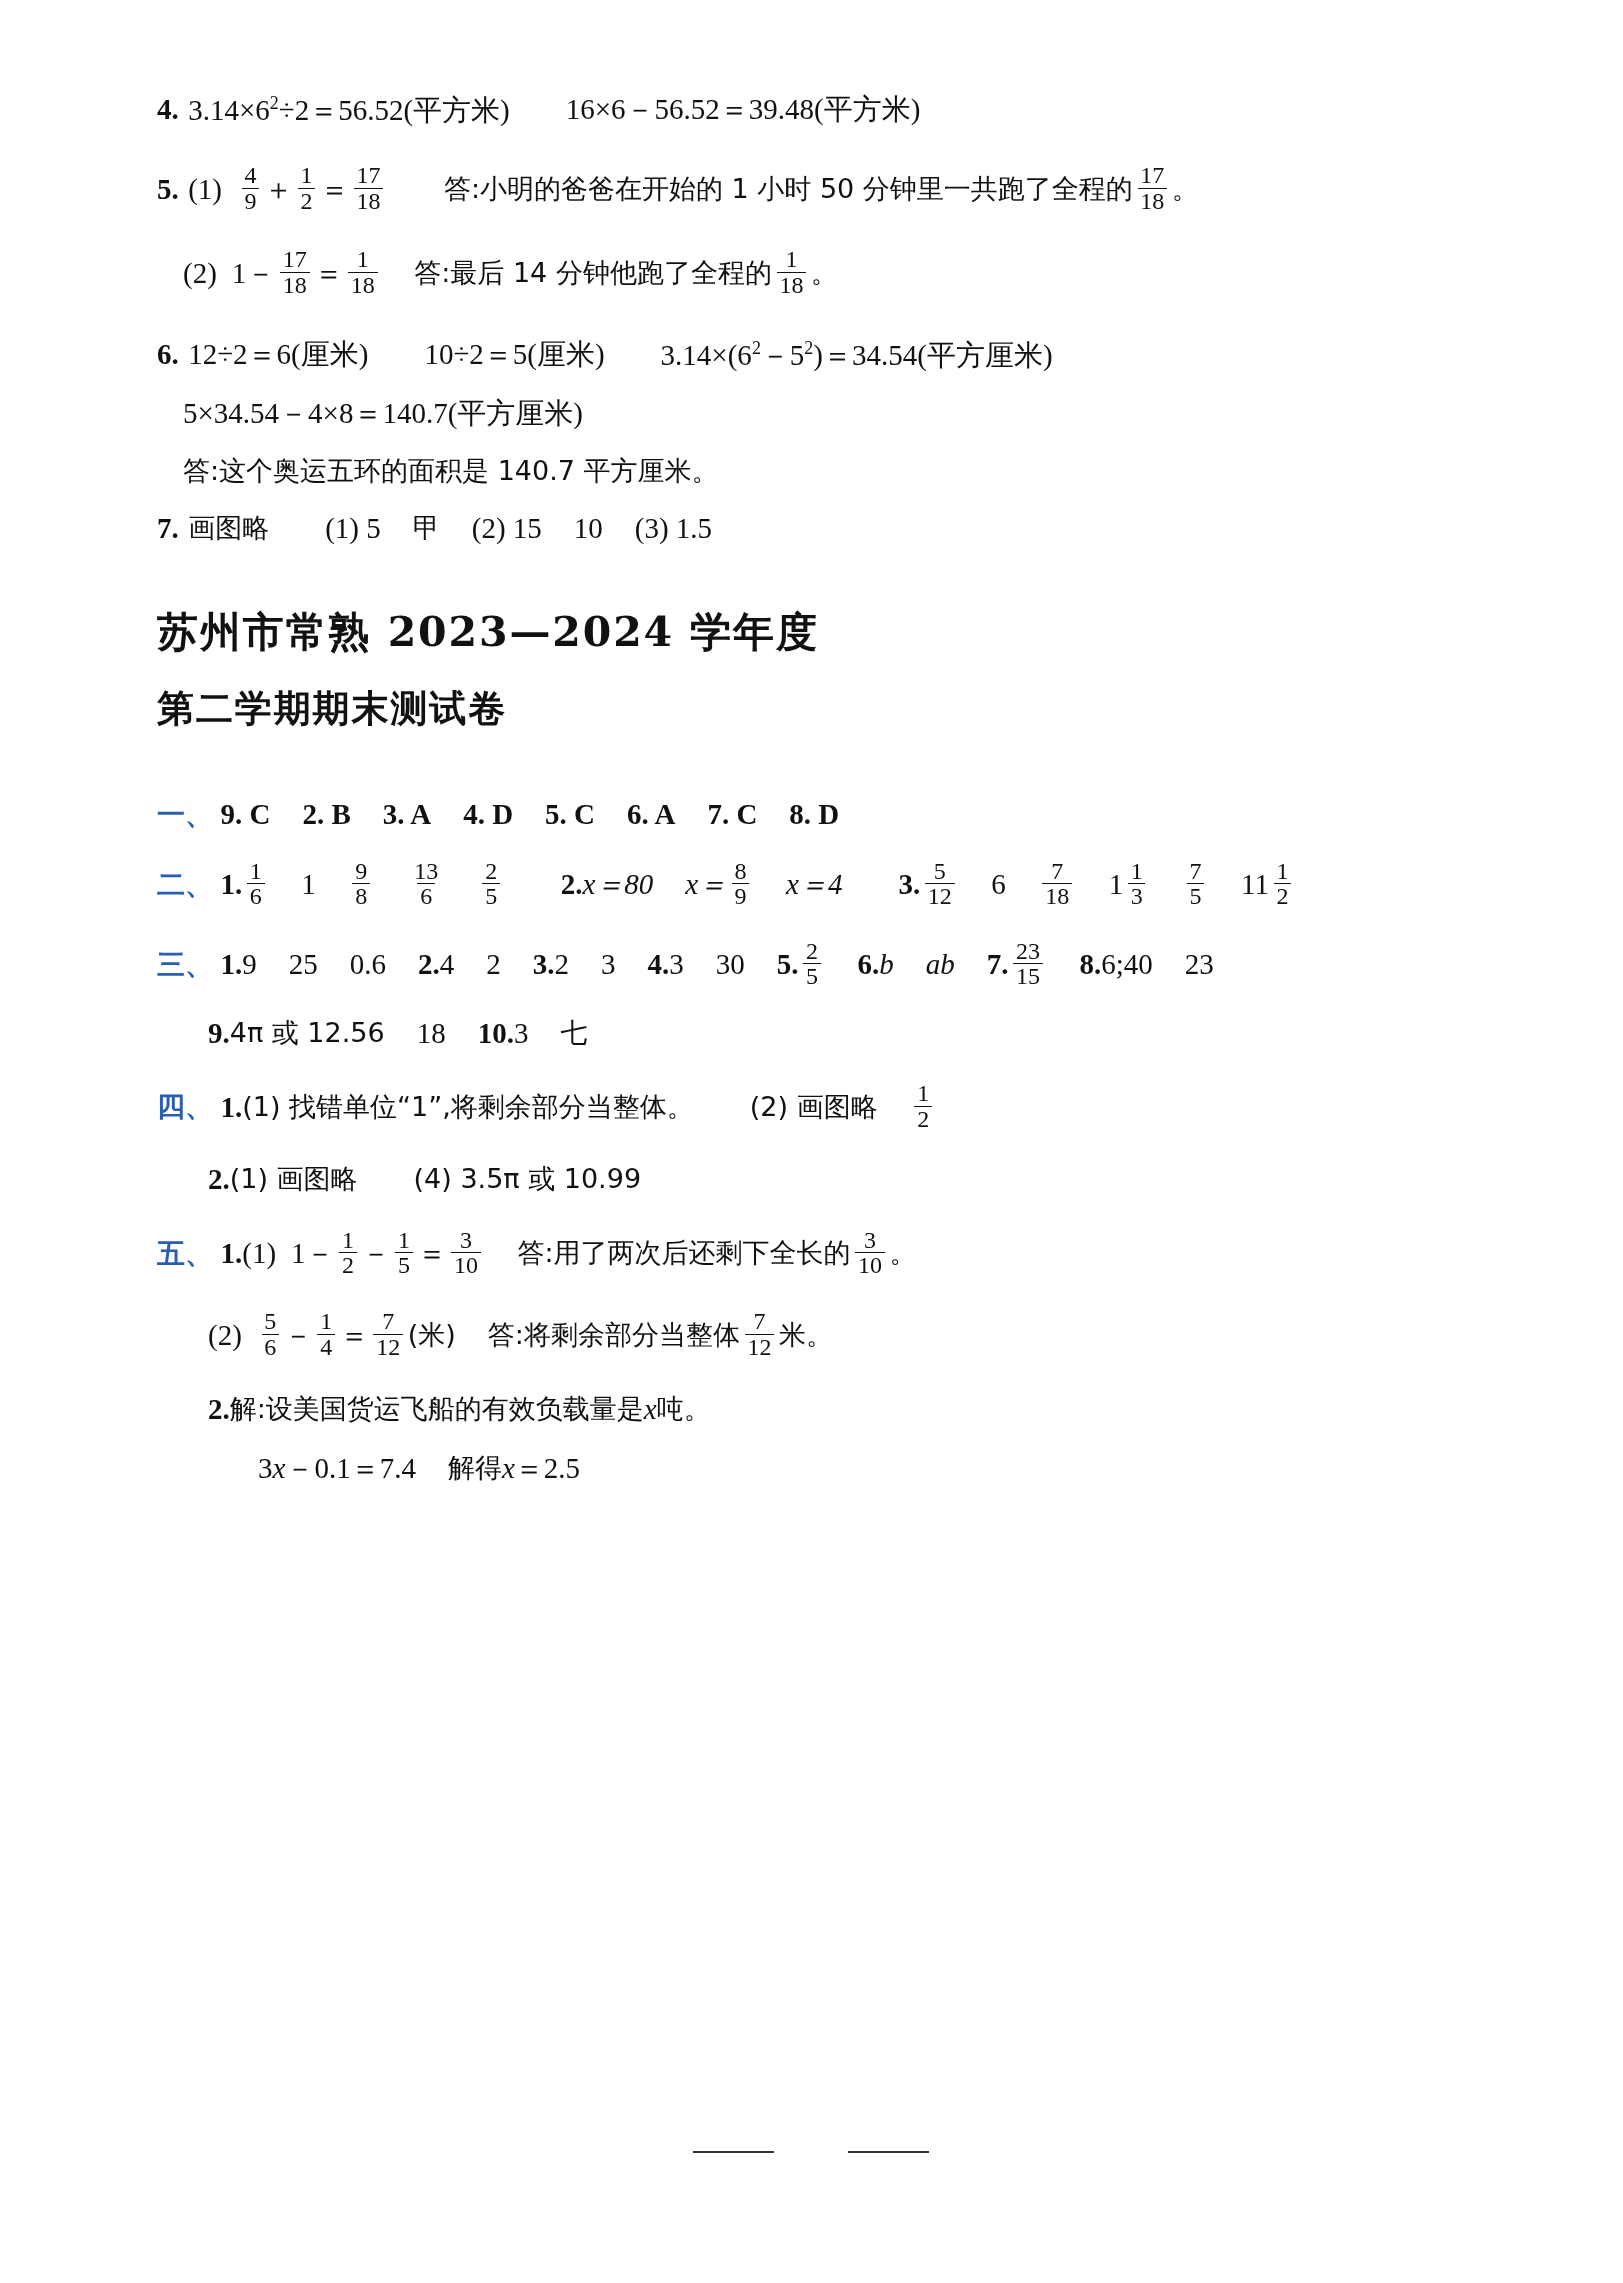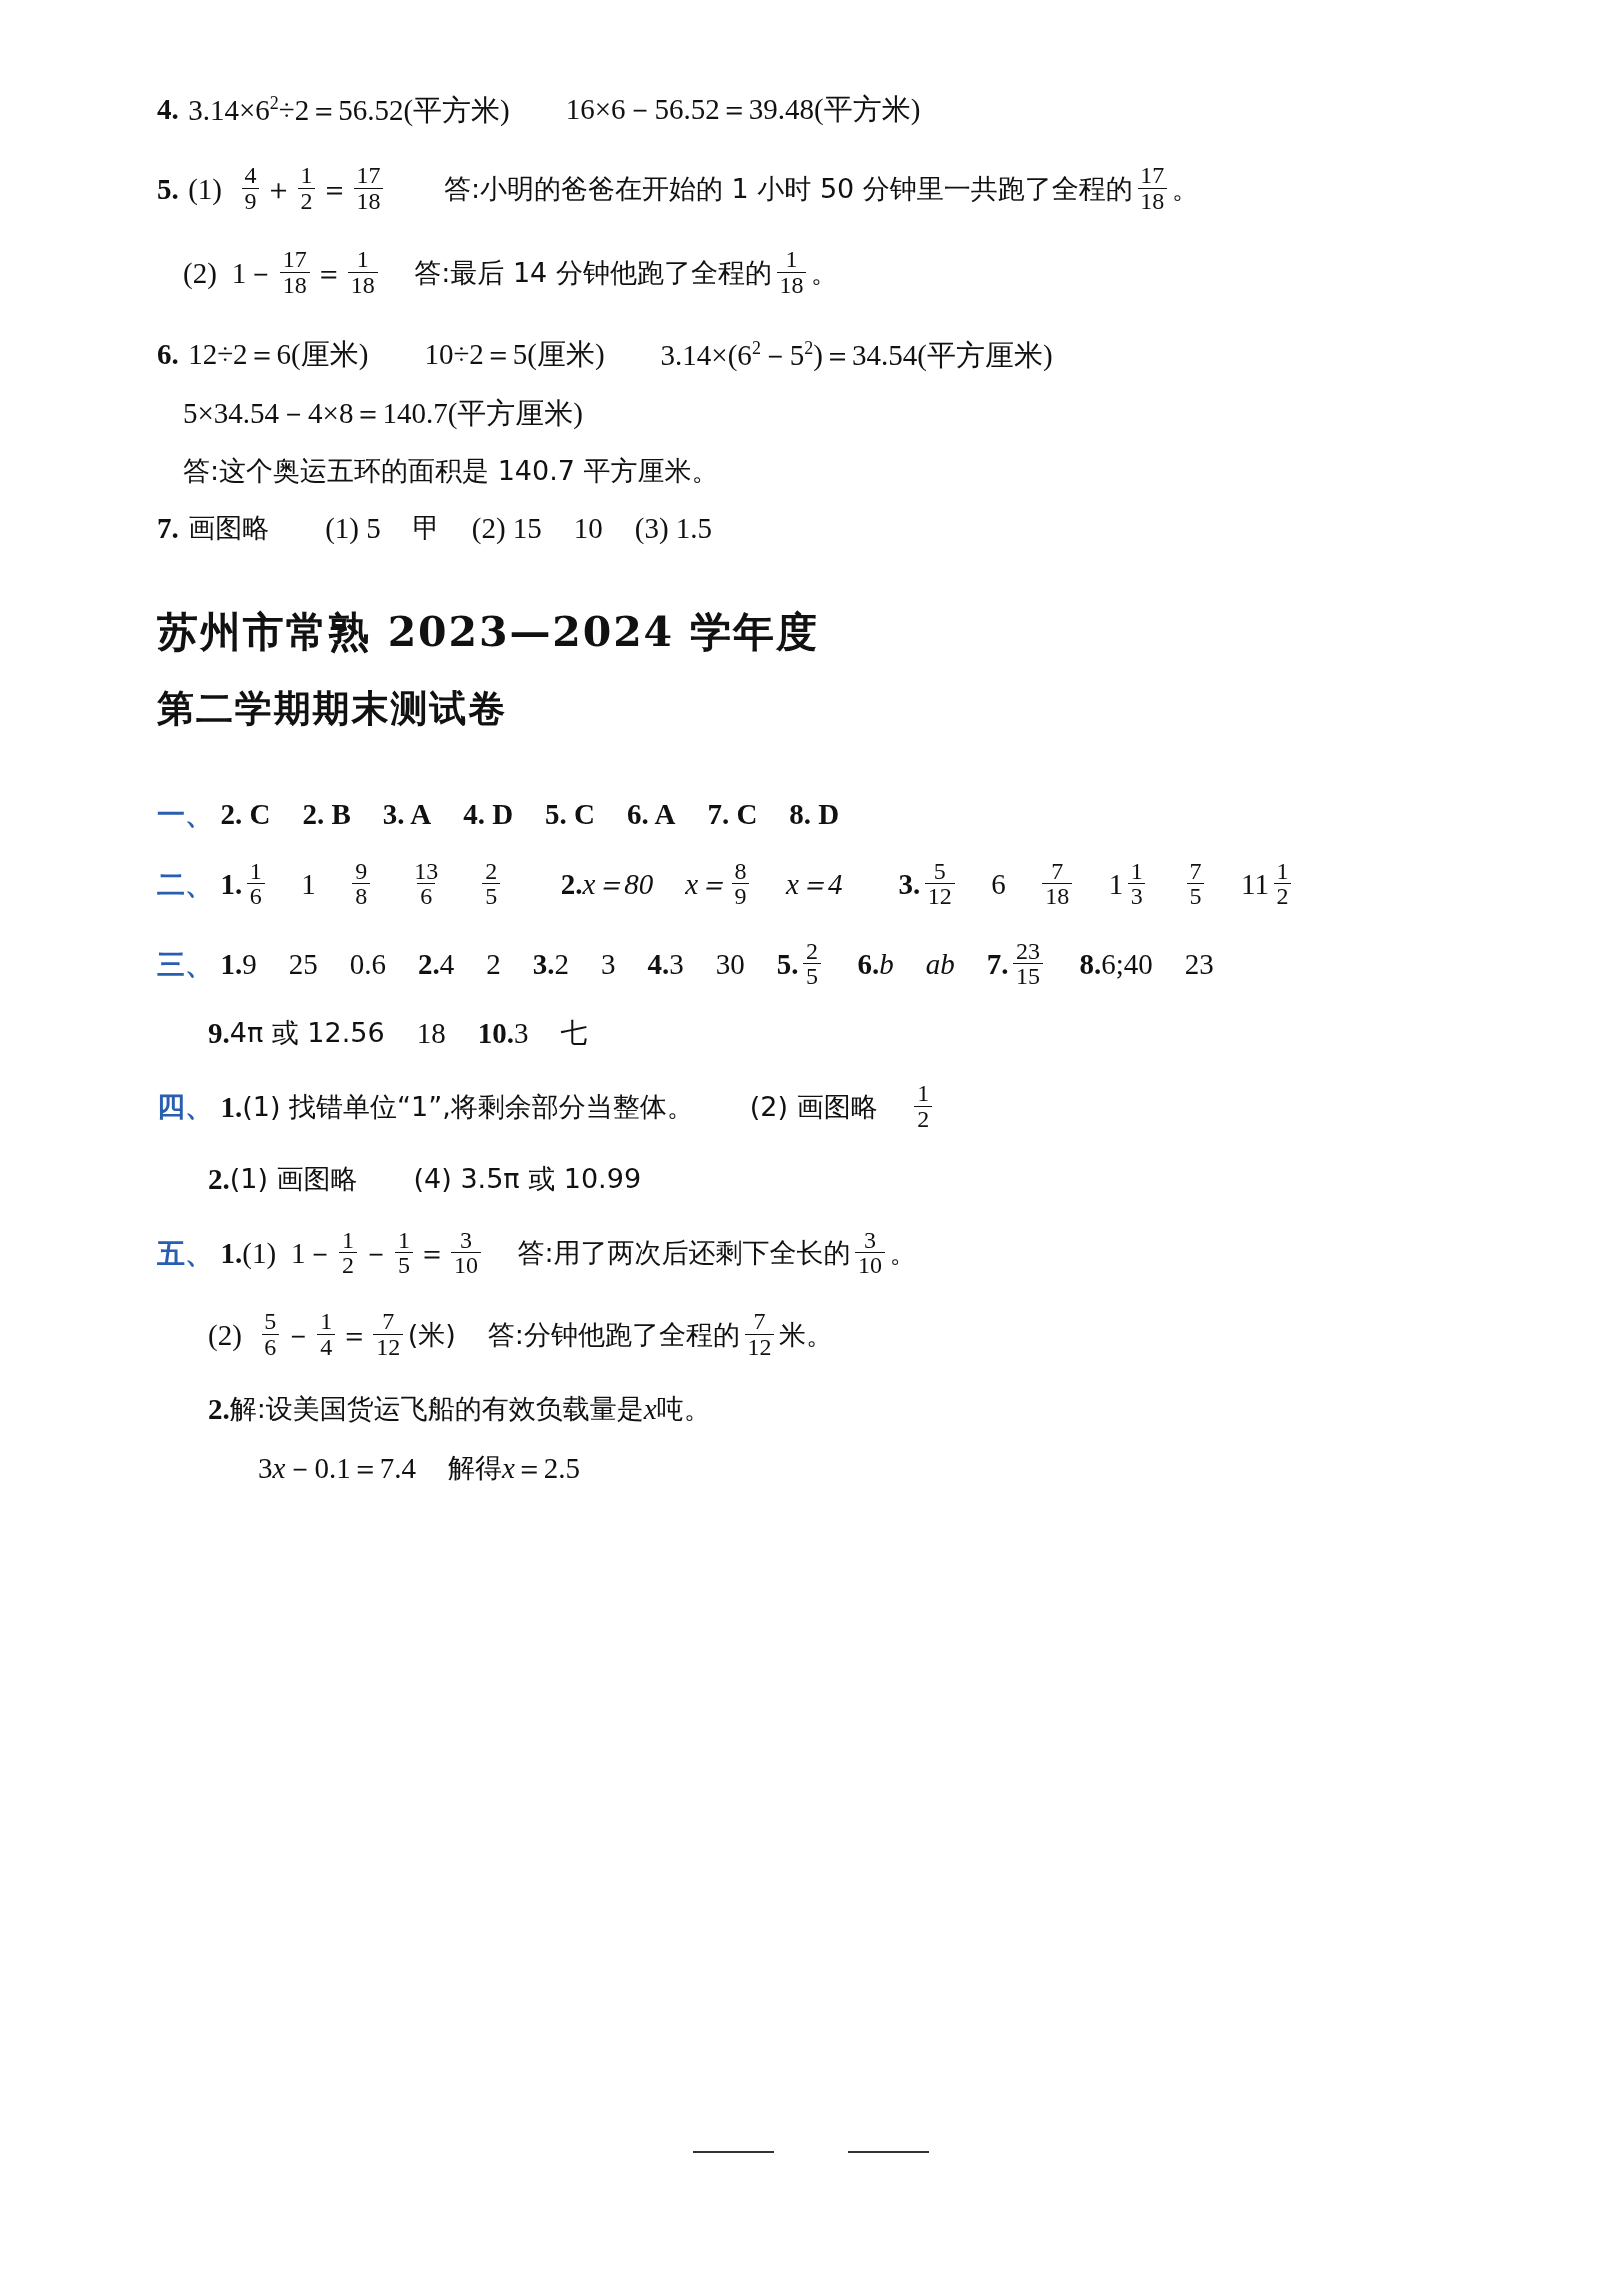--- a/index.html
+++ b/index.html
@@ -193,21 +193,21 @@
       <span>(3) 1.5</span>
     </div>
 
     <div class="title-block">
       <div class="title1">苏州市常熟 2023—2024 学年度</div>
       <div class="title2">第二学期期末测试卷</div>
     </div>
 
     <div class="line" style="margin-top:19px">
       <span class="sec-label">一、</span>
-      <span class="b">2. C</span>
+      <span class="b">9. C</span>
         <span class="sp-m"></span>
       <span class="b">2. B</span>
         <span class="sp-m"></span>
       <span class="b">3. A</span>
         <span class="sp-m"></span>
       <span class="b">4. D</span>
         <span class="sp-m"></span>
       <span class="b">5. C</span>
         <span class="sp-m"></span>
       <span class="b">6. A</span>
@@ -405,21 +405,21 @@
           <span class="n">1</span>
           <span class="d">4</span>
         </span>
       <span>＝</span>
       <span class="frac">
           <span class="n">7</span>
           <span class="d">12</span>
         </span>
       <span class="cn">(米)</span>
       <span class="sp-m"></span>
-      <span class="cn">答:分钟他跑了全程的</span>
+      <span class="cn">答:将剩余部分当整体</span>
       <span class="frac">
           <span class="n">7</span>
           <span class="d">12</span>
         </span>
       <span class="cn">米。</span>
     </div>
     <div class="line" style="margin-left:51px;margin-top:34px">
       <span class="b">2.</span>
       <span class="cn">解:设美国货运飞船的有效负载量是 </span>
         <span class="ital">x</span>

